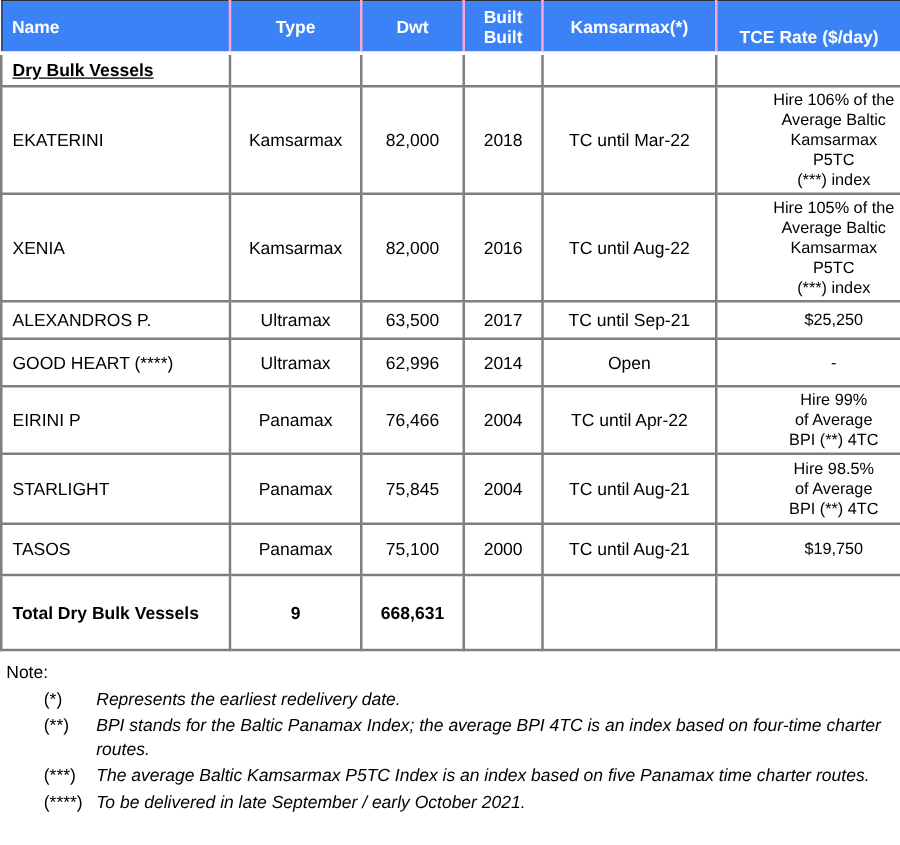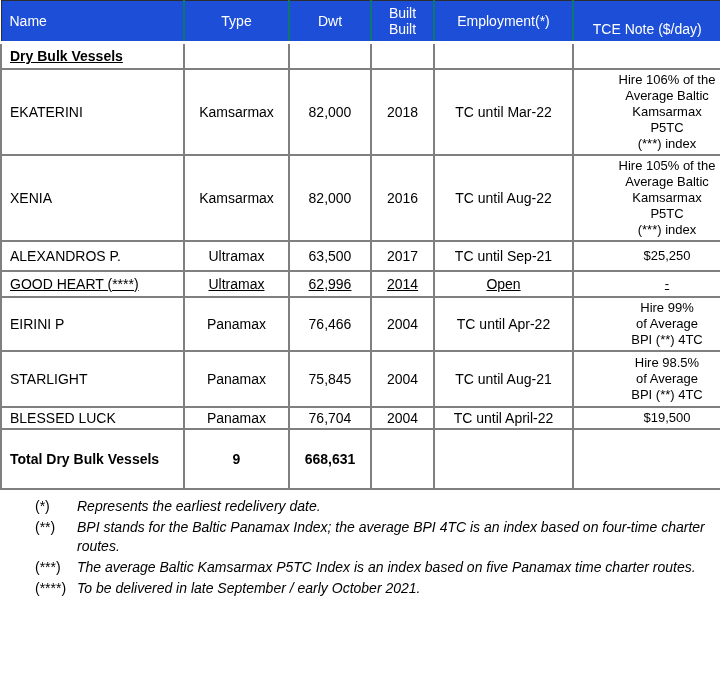--- a/index.html
+++ b/index.html
@@ -23,51 +23,51 @@
     font-size: 14px;
   }
   col.c-name { width: 183px; }
   col.c-type { width: 105px; }
   col.c-dwt  { width: 82px;  }
   col.c-year { width: 63px;  }
   col.c-emp  { width: 139px; }
   col.c-tce  { width: 148px; }
 
   thead th {
-    background: #1d4ed8;
+    background: #3b82f6;
     color: #ffffff;
-    font-weight: normal;
+    font-weight: bold;
     border: 1px solid #2e2e2e;
     border-bottom: 3px solid #ffffff;
     height: 34px;
     padding: 2px 4px;
     text-align: center;
     vertical-align: middle;
     font-size: 14px;
   }
-  thead th + th { border-left: 2px solid #0f766e; }
+  thead th + th { border-left: 2px solid #f9a8d4; }
   thead th.h-name { text-align: left; padding-left: 8px; }
   thead th.h-tce { vertical-align: bottom; padding-bottom: 4px; }
 
   tbody td {
     border: 2px solid #7f7f7f;
     padding: 2px 4px;
     text-align: center;
     vertical-align: middle;
     overflow: hidden;
   }
   td.name { text-align: left; padding-left: 8px; }
   .section-label { font-weight: bold; text-decoration: underline; }
   td.tce { font-size: 13px; line-height: 16px; white-space: pre-line; padding-left: 44px; }
 
   tr.r-section   { height: 26px; padding-left: 48px; }
   tr.r-ekaterini { height: 70px; }
   tr.r-xenia     { height: 68px; }
   tr.r-alexandros{ height: 30px; }
-  tr.r-goodheart { height: 26px; text-decoration: underline; }
+  tr.r-goodheart { height: 38px; }
   tr.r-eirini    { height: 51px; }
   tr.r-starlight { height: 56px; }
   tr.r-tasos     { height: 41px; }
   tr.r-pantelis  { height: 44px; }
   tr.r-blessed   { height: 22px; }
   tr.r-total     { height: 60px; }
   tr.r-total td  { font-weight: bold; }
 
   .notes {
     padding: 7px 8px 0 5px;
@@ -92,22 +92,22 @@
       <col class="c-year">
         <col class="c-emp">
         <col class="c-tce">
     </colgroup>
     <thead>
       <tr>
         <th class="h-name">Name</th>
         <th>Type</th>
         <th>Dwt</th>
         <th>Built Built</th>
-        <th>Employment(*)</th>
-        <th class="h-tce">TCE Note ($/day)</th>
+        <th>Kamsarmax(*)</th>
+        <th class="h-tce">TCE Rate ($/day)</th>
       </tr>
     </thead>
     <tbody>
       <tr class="r-section">
         <td class="name"><span class="section-label">Dry Bulk Vessels</span></td>
         <td></td>
         <td></td>
         <td></td>
         <td></td>
         <td></td>
@@ -163,40 +163,41 @@
       <tr class="r-starlight">
         <td class="name">STARLIGHT</td>
         <td>Panamax</td>
         <td>75,845</td>
         <td>2004</td>
         <td>TC until Aug-21</td>
         <td class="tce">Hire 98.5%
 of Average
 BPI (**) 4TC</td>
       </tr>
-      <tr class="r-blessed">
-        <td class="name">BLESSED LUCK</td>
+      <tr class="r-tasos">
+        <td class="name">TASOS</td>
         <td>Panamax</td>
-        <td>76,704</td>
-        <td>2004</td>
-        <td>TC until April-22</td>
-        <td class="tce">$19,500</td>
+        <td>75,100</td>
+        <td>2000</td>
+        <td>TC until Aug-21</td>
+        <td class="tce">$19,750</td>
       </tr>
       <tr class="r-total">
         <td class="name">Total Dry Bulk Vessels</td>
         <td>9</td>
         <td>668,631</td>
         <td></td>
         <td></td>
         <td></td>
       </tr>
     </tbody>
   </table>
 
   <div class="notes">
+    <div class="note-title">Note:</div>
     <div class="note-item">
       <span class="note-marker">(*)</span>
       <span class="note-text">Represents the earliest redelivery date.</span>
     </div>
     <div class="note-item">
       <span class="note-marker">(**)</span>
       <span class="note-text">BPI stands for the Baltic Panamax Index; the average BPI 4TC is an index based on four-time charter routes.</span>
     </div>
     <div class="note-item">
       <span class="note-marker">(***)</span>

